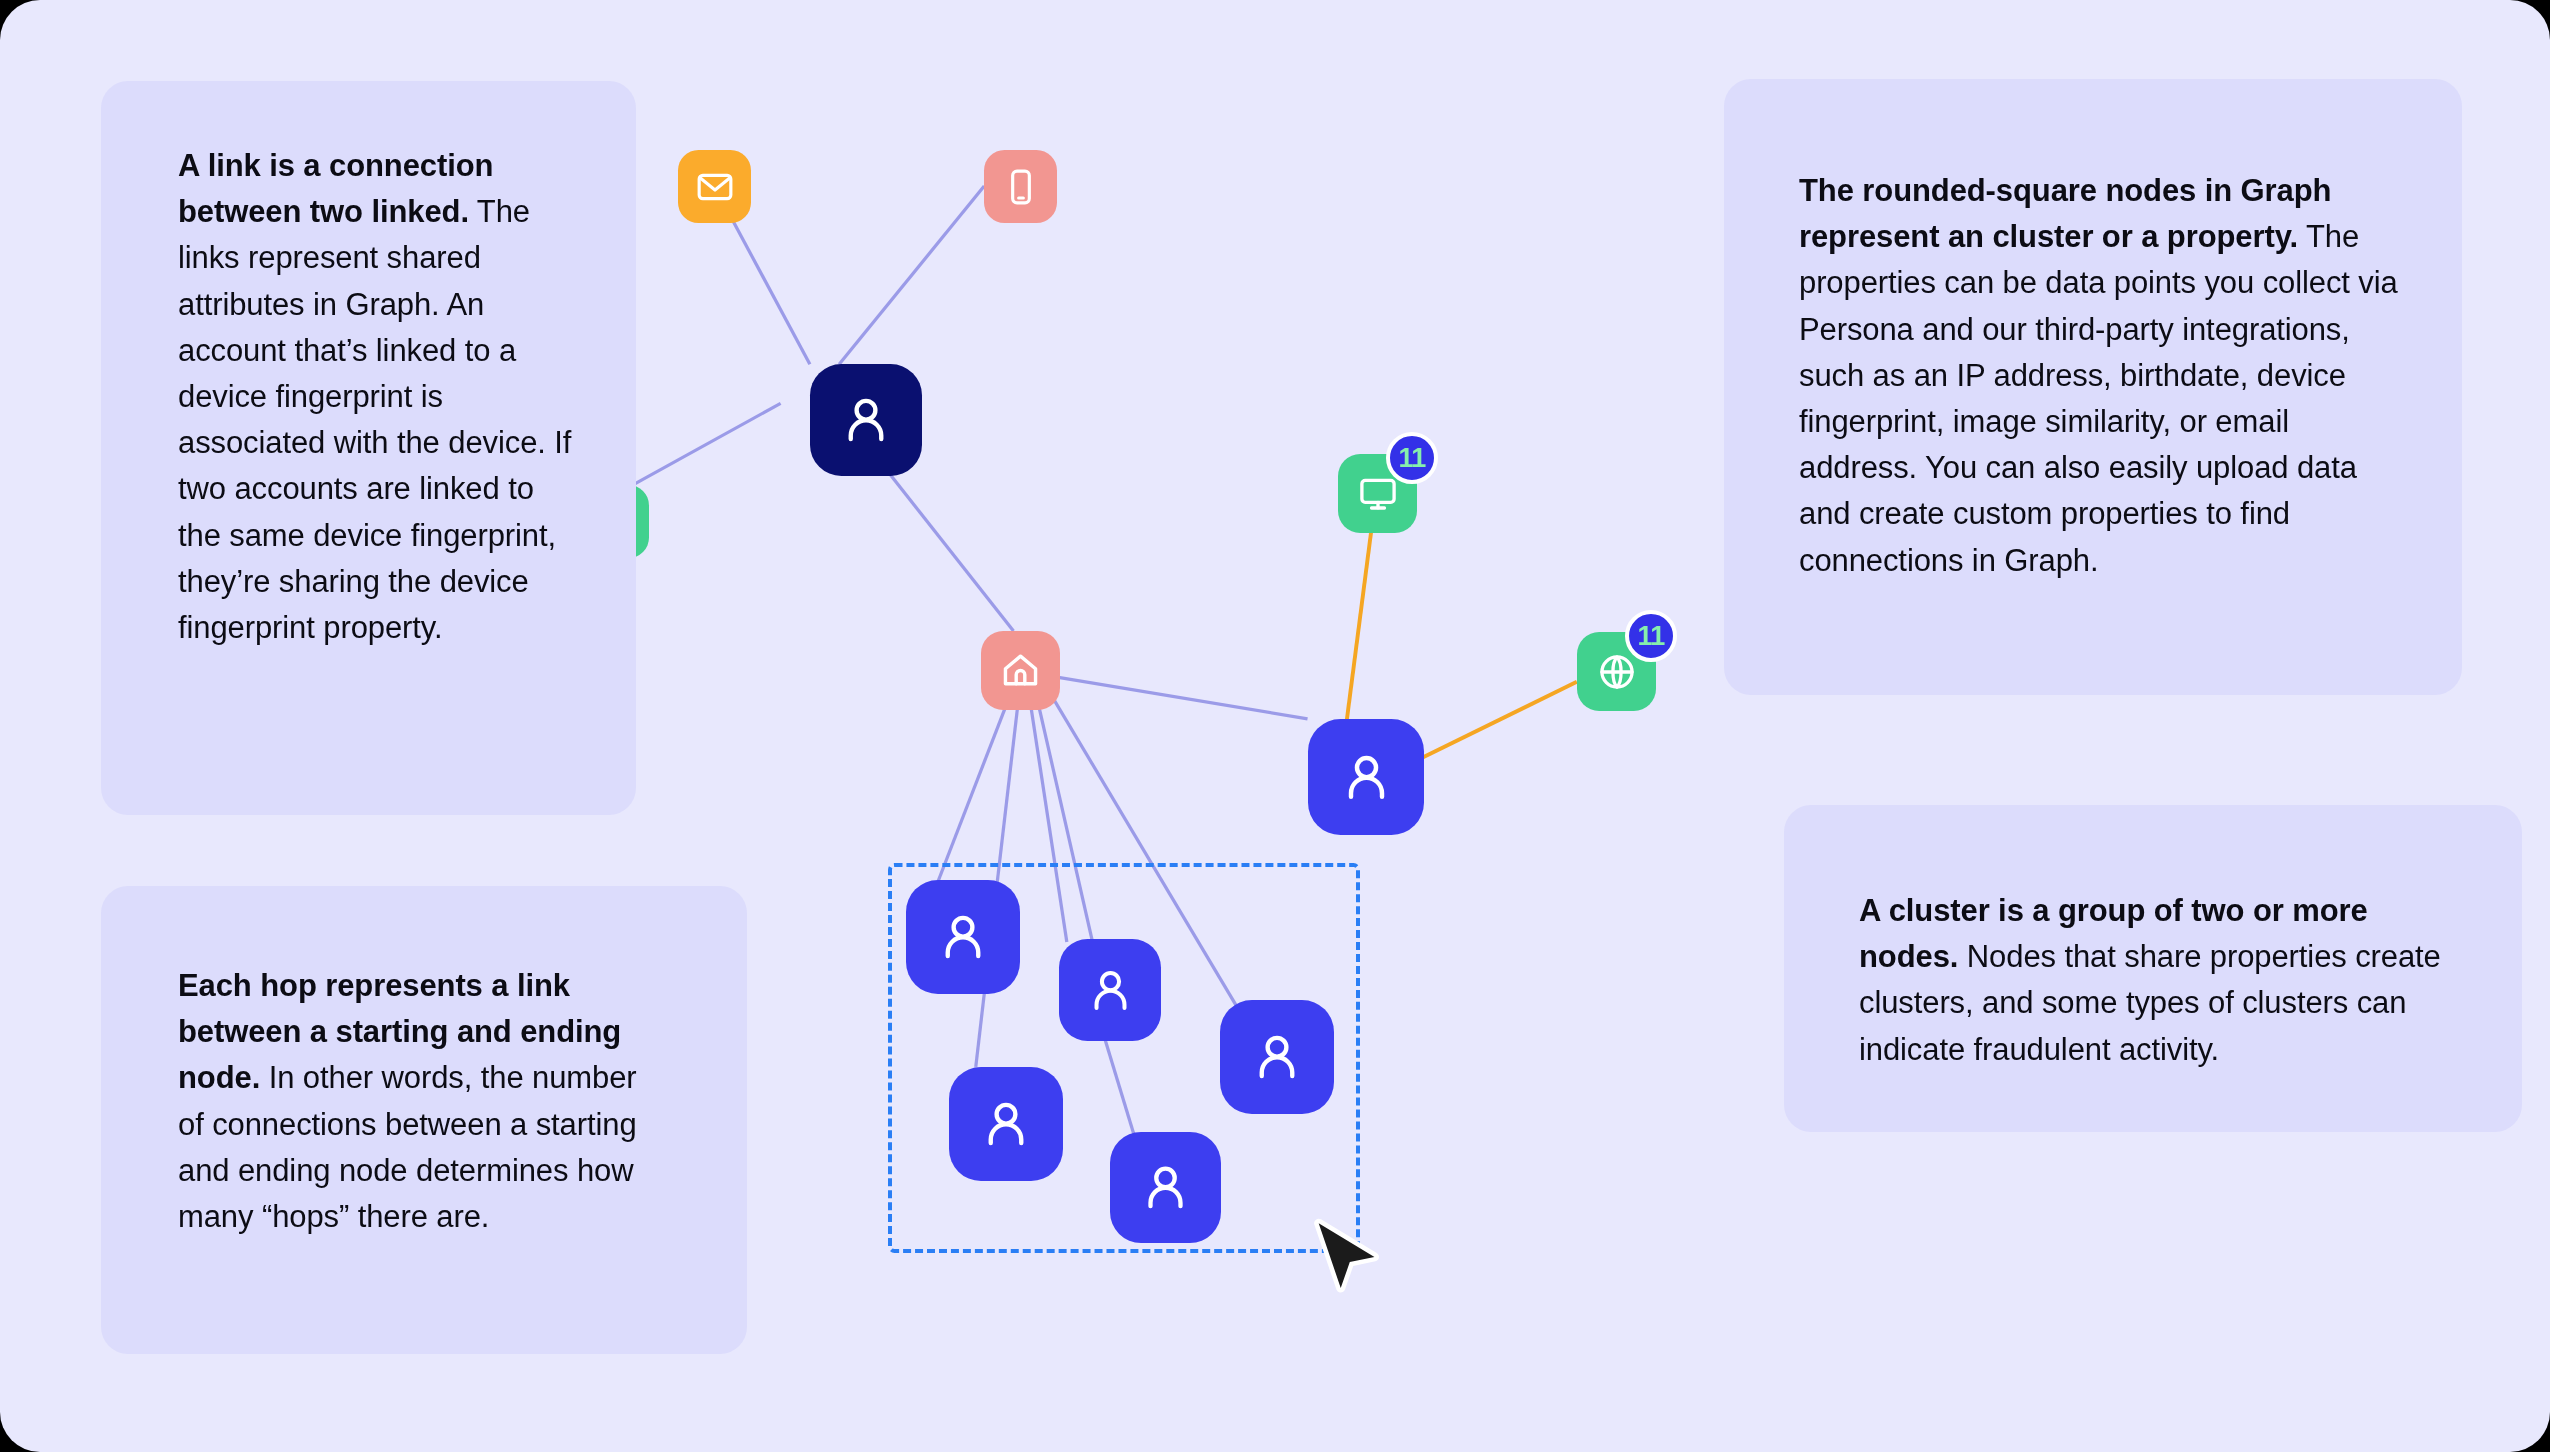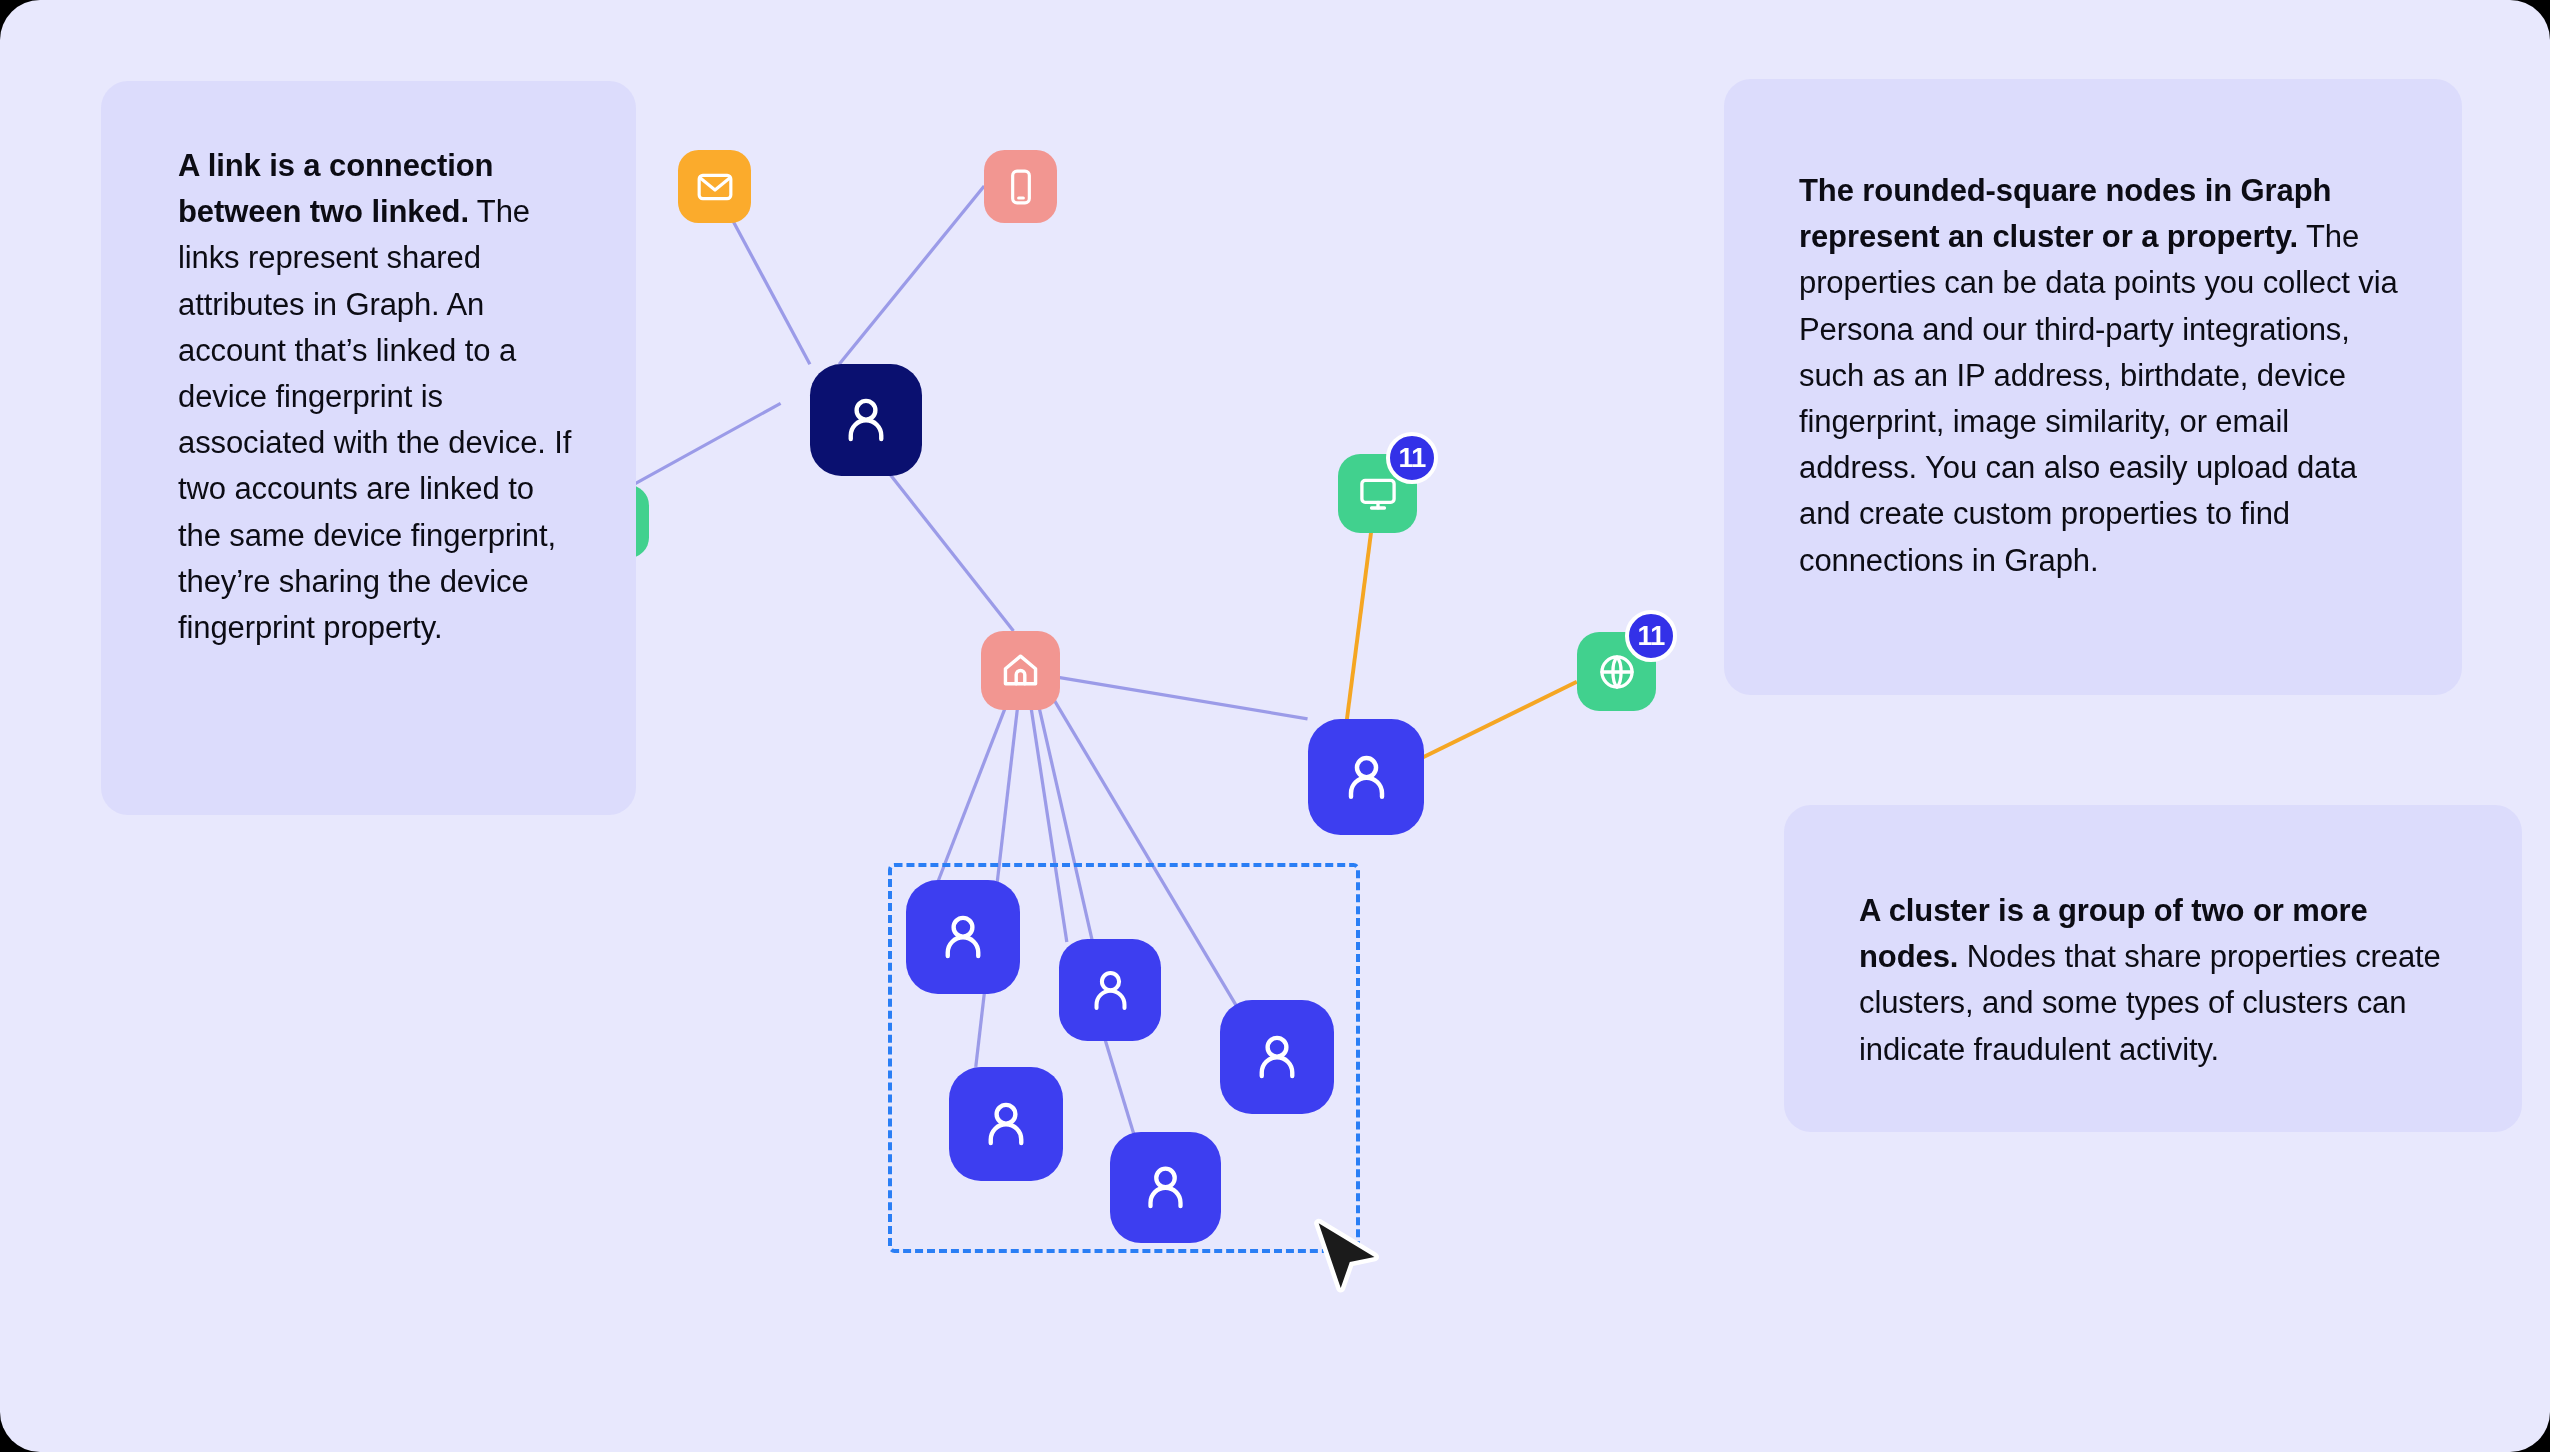--- a/index.html
+++ b/index.html
@@ -64,21 +64,21 @@
     display: flex;
     align-items: center;
     justify-content: center;
     box-sizing: border-box;
   }
   .node svg { display: block; }
 
   .badge {
     position: absolute;
     background: #3331e8;
-    color: #ffffff;
+    color: #86efac;
     border: 4.6px solid #ffffff;
     border-radius: 50%;
     font-size: 27px;
     font-weight: 700;
     display: flex;
     align-items: center;
     justify-content: center;
     width: 52px;
     height: 52px;
     box-sizing: border-box;
@@ -264,20 +264,25 @@
         <path d="M5 4 L48 30 L29 34 L22 54 Z" fill="#1b1b1b"></path>
       </svg>
     </div>
 
     <div class="panel" id="panel-link">
       <div class="ptext">
         <b>A link is a connection between two linked.</b><span> The links represent shared attributes in Graph. An account that’s linked to a device fingerprint is associated with the device. If two accounts are linked to the same device fingerprint, they’re sharing the device fingerprint property.</span>
       </div>
     </div>
 
+    <div class="panel" id="panel-hop">
+      <div class="ptext">
+        <b>Each hop represents a link between a starting and ending node.</b><span> In other words, the number of connections between a starting and ending node determines how many “hops” there are.</span>
+      </div>
+    </div>
 
     <div class="panel" id="panel-nodes">
       <div class="ptext">
         <b>The rounded-square nodes in Graph represent an cluster or a property.</b><span> The properties can be data points you collect via Persona and our third-party integrations, such as an IP address, birthdate, device fingerprint, image similarity, or email address. You can also easily upload data and create custom properties to find connections in Graph.</span>
       </div>
     </div>
 
     <div class="panel" id="panel-cluster">
       <div class="ptext">
         <b>A cluster is a group of two or more nodes.</b><span> Nodes that share properties create clusters, and some types of clusters can indicate fraudulent activity.</span>

